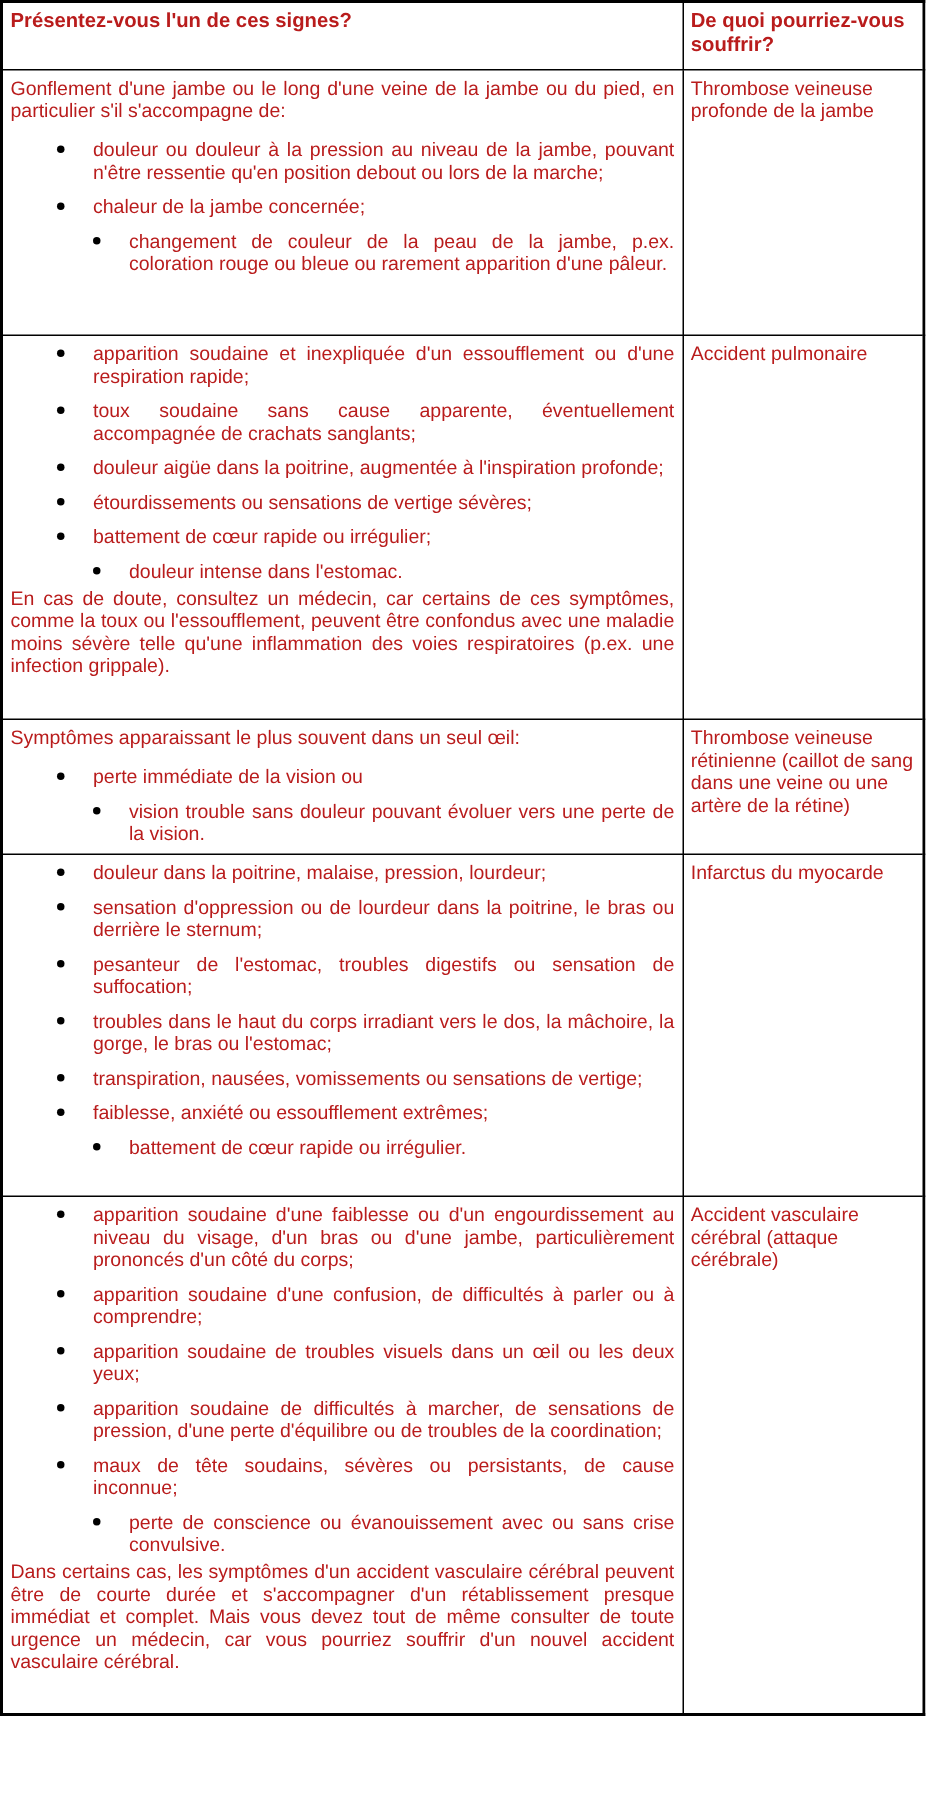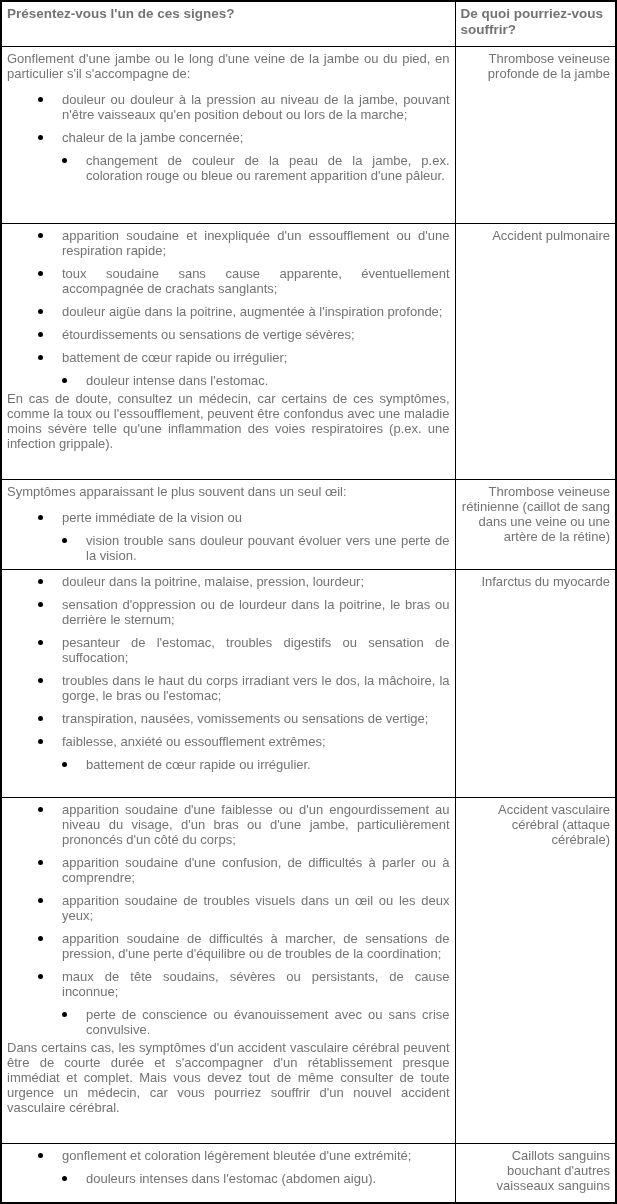--- a/index.html
+++ b/index.html
@@ -1,20 +1,20 @@
 <!DOCTYPE html>
 <html lang="fr"><head>
 <meta charset="utf-8">
 <style>
   html, body { margin: 0; padding: 0; background: #ffffff; }
   .page {
     width: 617px;
     box-sizing: border-box;
     font-family: "Liberation Sans", "DejaVu Sans", sans-serif;
-    color: #737373;
+    color: #b91c1c;
   }
   table.sym {
     border-collapse: collapse;
     table-layout: fixed;
     width: 617px;
     border: 2px solid #000000;
     font-size: 13px;
     line-height: 15px;
   }
   table.sym col.c1 { width: 454px; }
@@ -60,21 +60,21 @@
   td.signs li::before {
     content: "";
     position: absolute;
     left: -24px;
     top: 5px;
     width: 5px;
     height: 5px;
     background: #000000;
     border-radius: 50%;
   }
-  td.cond { text-align: right; }
+  td.cond { text-align: left; }
 </style>
 </head>
 <body>
 
 <div class="page">
   <table class="sym">
     <colgroup>
         <col class="c1">
         <col class="c2">
       </colgroup>
@@ -82,21 +82,21 @@
     <tbody>
         <tr class="r-h">
       <th>Présentez-vous l'un de ces signes?</th>
       <th>De quoi pourriez-vous souffrir?</th>
     </tr>
 
     <tr class="r-0">
       <td class="signs">
         <p>Gonflement d'une jambe ou le long d'une veine de la jambe ou du pied, en particulier s'il s'accompagne de:</p>
         <ul>
-          <li>douleur ou douleur à la pression au niveau de la jambe, pouvant n'être vaisseaux qu'en position debout ou lors de la marche;</li>
+          <li>douleur ou douleur à la pression au niveau de la jambe, pouvant n'être ressentie qu'en position debout ou lors de la marche;</li>
           <li>chaleur de la jambe concernée;</li>
           <li>changement de couleur de la peau de la jambe, p.ex. coloration rouge ou bleue ou rarement apparition d'une pâleur.</li>
         </ul>
       </td>
       <td class="cond">Thrombose veineuse profonde de la jambe</td>
     </tr>
 
     <tr class="r-1">
       <td class="signs">
         <ul>
@@ -146,25 +146,16 @@
           <li>apparition soudaine de troubles visuels dans un œil ou les deux yeux;</li>
           <li>apparition soudaine de difficultés à marcher, de sensations de pression, d'une perte d'équilibre ou de troubles de la coordination;</li>
           <li>maux de tête soudains, sévères ou persistants, de cause inconnue;</li>
           <li>perte de conscience ou évanouissement avec ou sans crise convulsive.</li>
         </ul>
         <p class="note">Dans certains cas, les symptômes d'un accident vasculaire cérébral peuvent être de courte durée et s'accompagner d'un rétablissement presque immédiat et complet. Mais vous devez tout de même consulter de toute urgence un médecin, car vous pourriez souffrir d'un nouvel accident vasculaire cérébral.</p>
       </td>
       <td class="cond">Accident vasculaire cérébral (attaque cérébrale)</td>
     </tr>
 
-    <tr class="r-5">
-      <td class="signs">
-        <ul>
-          <li>gonflement et coloration légèrement bleutée d'une extrémité;</li>
-          <li>douleurs intenses dans l'estomac (abdomen aigu).</li>
-        </ul>
-      </td>
-      <td class="cond">Caillots sanguins bouchant d'autres vaisseaux sanguins</td>
-    </tr>
 
   </tbody>
     </table>
 </div>
 
 </body></html>

